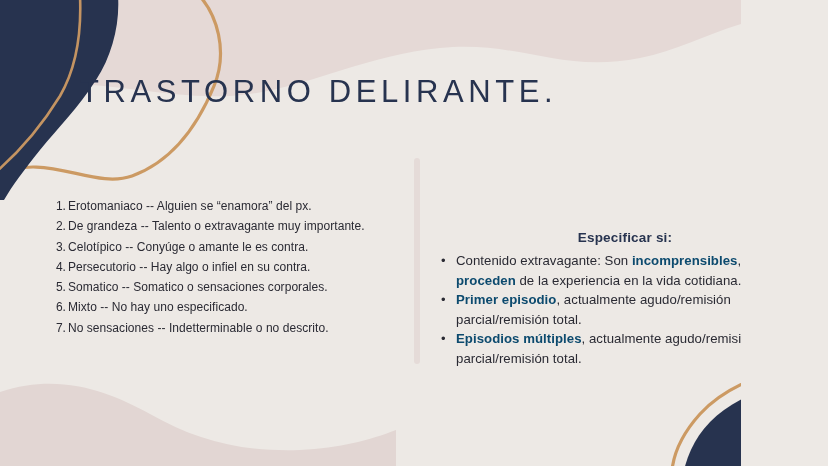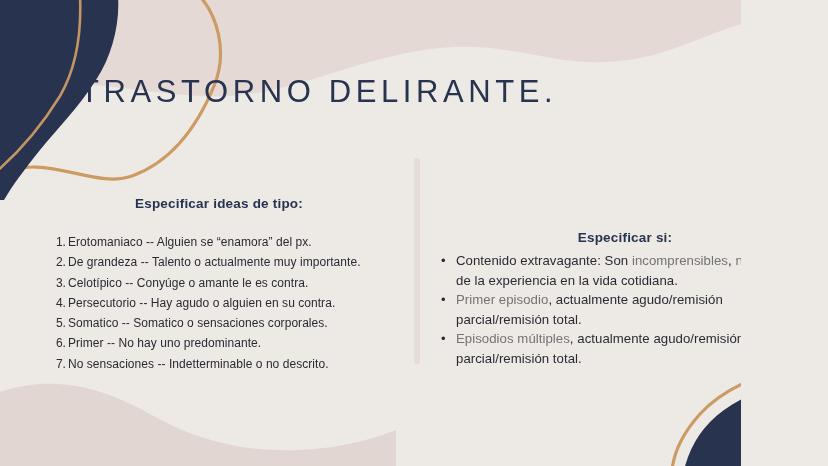--- a/index.html
+++ b/index.html
@@ -121,21 +121,21 @@
   }
   ul.bullet-list li::before {
     content: "•";
     position: absolute;
     left: 1px;
     top: 0;
     color: #2A2A33;
     font-size: 13px;
   }
   li.spaced { }
-  .purple { color: #737373; }
+  .purple { color: #0c4a6e; font-weight: bold; }
   .uline  { text-underline-offset: 2px; }
 </style>
 </head>
 <body>
 
 <div id="slide">
 
   <svg id="decor" viewBox="0 0 828 466" preserveAspectRatio="none">
 
     <path d="M0,0 L828,0 L828,12 C740,10 700,46 640,58 C560,74 520,40 440,48
@@ -156,28 +156,27 @@
              L832,470 Z" fill="#27334F"></path>
 
     <path d="M828,366 C772,366 726,386 700,414 C682,434 674,452 672,470" fill="none" stroke="#CC9A63" stroke-width="3.2"></path>
   </svg>
 
   <div class="slide-title">TRASTORNO DELIRANTE.</div>
 
   <div class="divider"></div>
 
   <div class="left-col">
-    <div class="heading-left">Especificar ideas de tipo:</div>
     <ol class="num-list">
       <li>Erotomaniaco -- Alguien se “enamora” del px.</li>
-      <li>De grandeza -- Talento o actualmente muy importante.</li>
+      <li>De grandeza -- Talento o extravagante muy importante.</li>
       <li>Celotípico -- Conyúge o amante le es contra.</li>
-      <li>Persecutorio -- Hay agudo o alguien en su contra.</li>
+      <li>Persecutorio -- Hay algo o infiel en su contra.</li>
       <li>Somatico -- Somatico o sensaciones corporales.</li>
-      <li>Primer -- No hay uno predominante.</li>
+      <li>Mixto -- No hay uno especificado.</li>
       <li>No sensaciones -- Indetterminable o no descrito.</li>
     </ol>
   </div>
 
   <div class="right-col">
     <div class="heading-right">Especificar si:</div>
     <ul class="bullet-list">
       <li>
         <span class="uline">Contenido extravagante</span><span>: Son </span><span class="purple">incomprensibles</span><span>, </span><span class="purple">no proceden</span><span> de la experiencia en la vida cotidiana.</span>
       </li>

